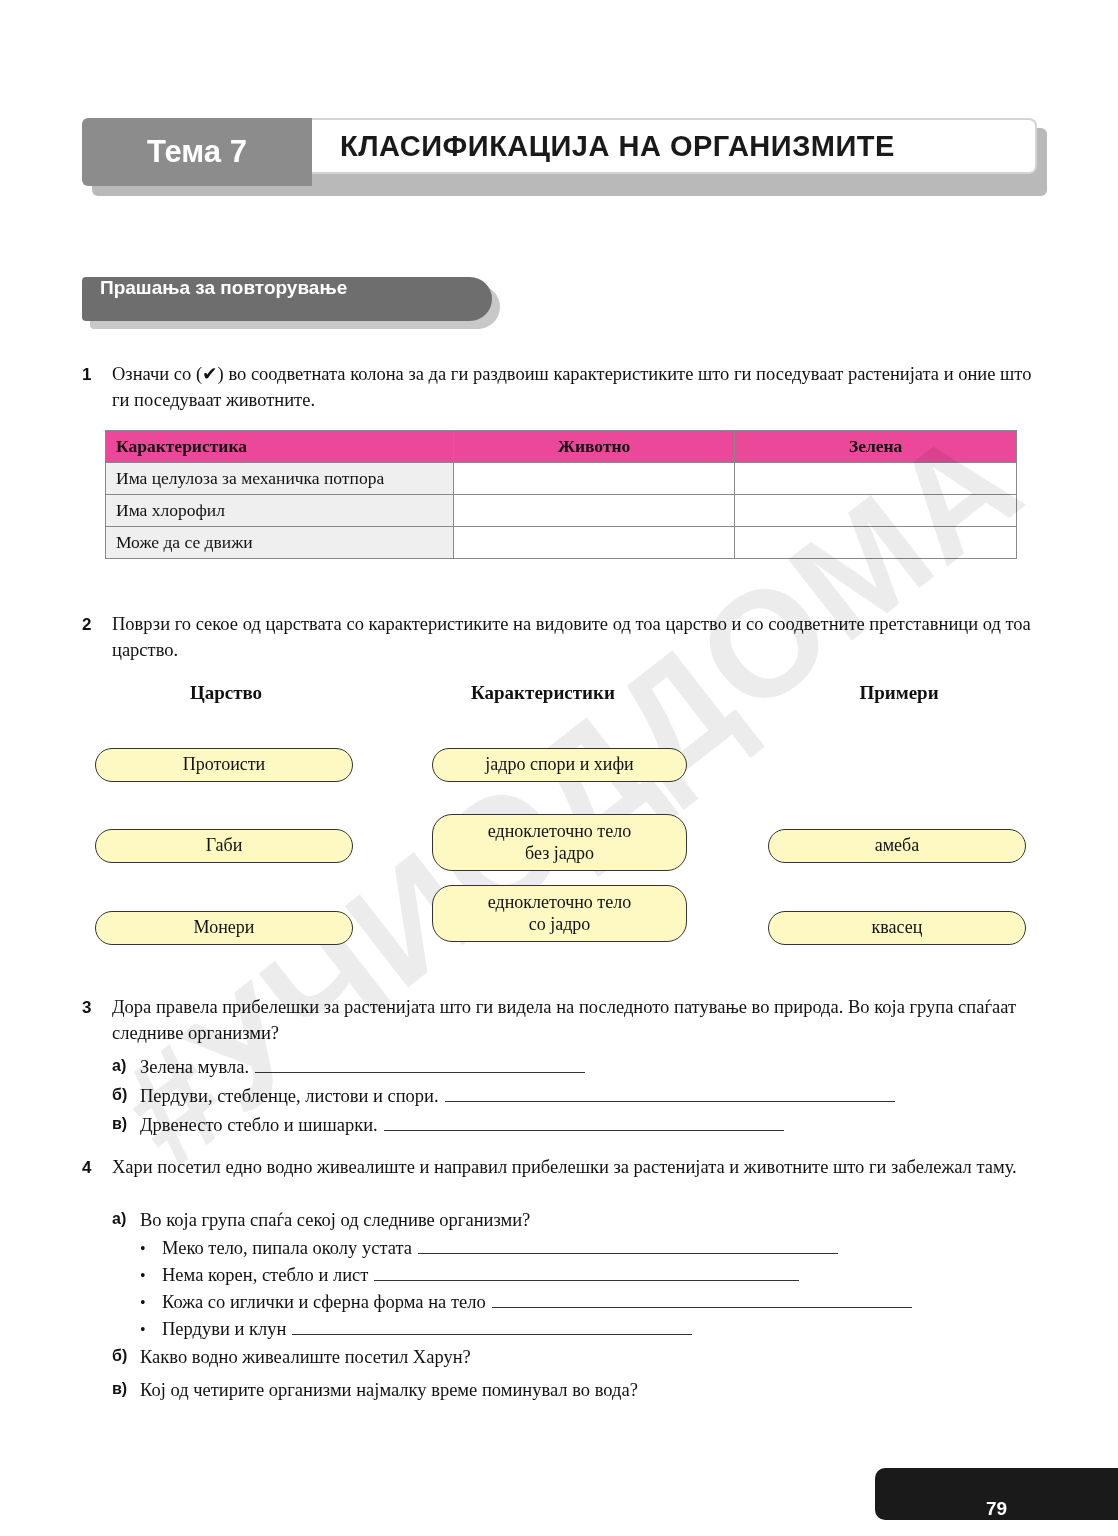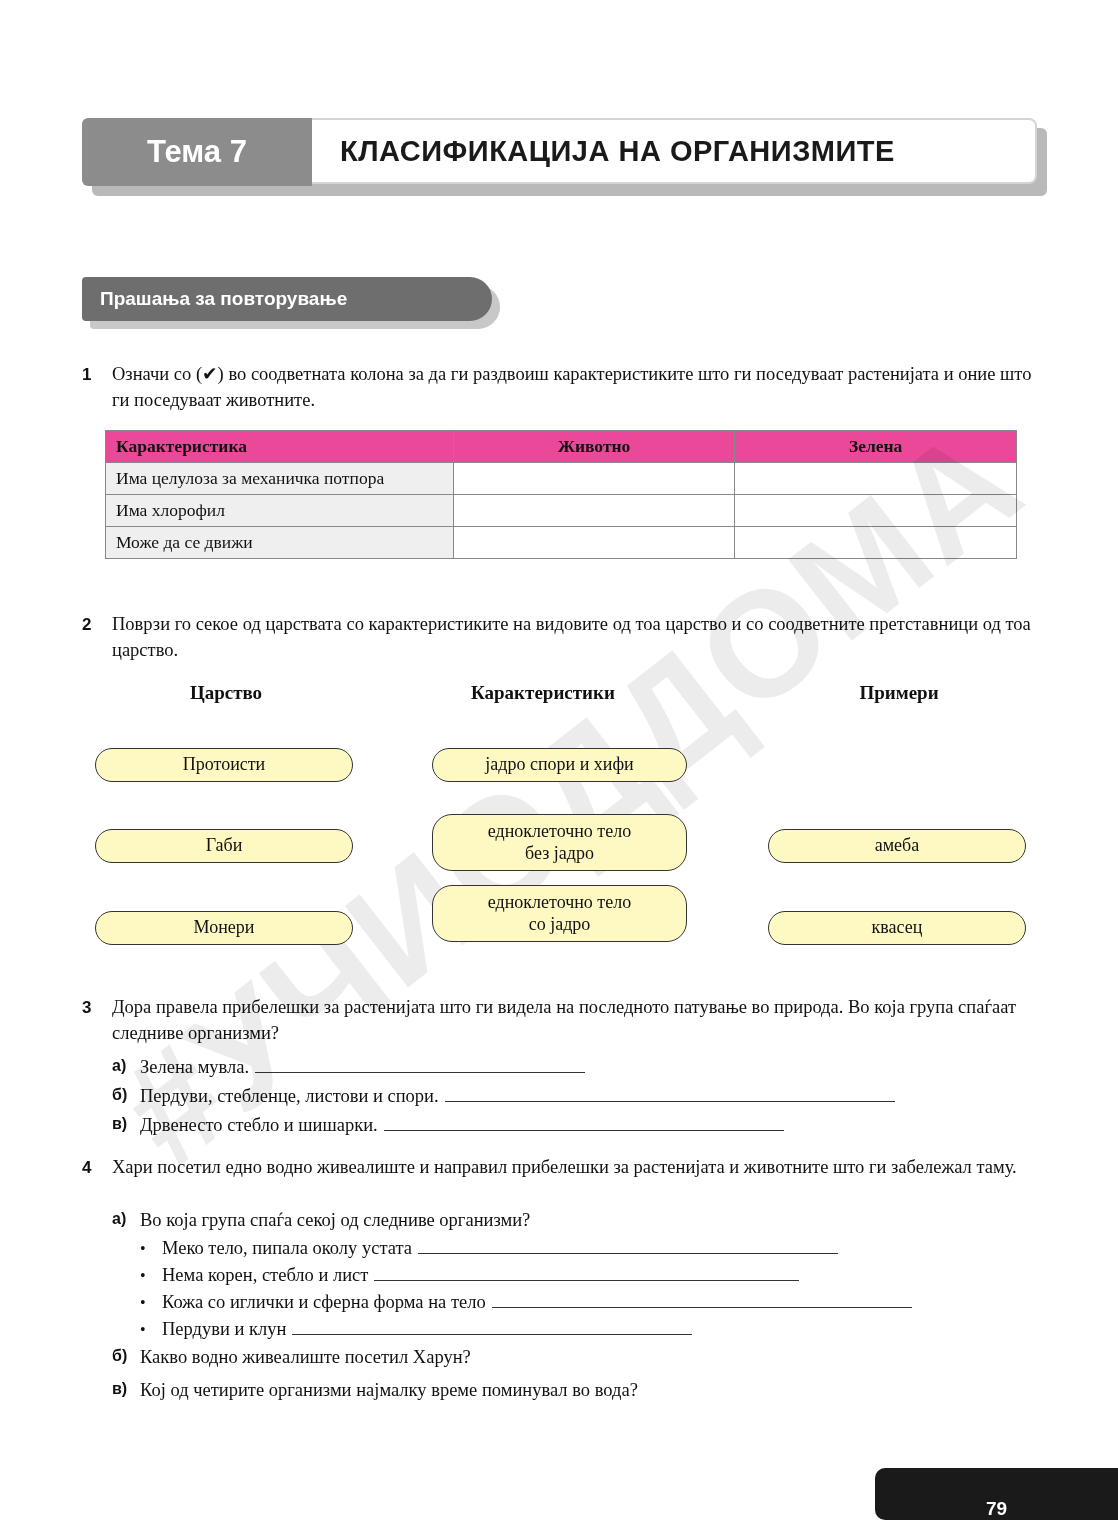--- a/index.html
+++ b/index.html
@@ -77,21 +77,21 @@
     font-family: "Liberation Sans", sans-serif;
     font-weight: 700;
     font-size: 31px;
     color: #ffffff;
   }
   .topbar-right {
     position: absolute;
     left: 230px;
     top: 0;
     width: 725px;
-    height: 66px;
+    height: 56px;
     background: #ffffff;
     border: 2px solid #d4d4d4;
     border-left: none;
     border-radius: 0 8px 8px 0;
     display: flex;
     align-items: center;
     padding-left: 28px;
   }
   .topbar-right span {
     font-family: "Liberation Sans", sans-serif;
@@ -113,21 +113,20 @@
   }
   .section-tab {
     position: absolute;
     left: 82px;
     top: 277px;
     width: 410px;
     height: 44px;
     background: #6e6e6e;
     border-radius: 4px 22px 22px 4px;
     display: flex;
-    align-items: center;
     padding-left: 18px;
     z-index: 2;
   }
   .section-tab span {
     font-family: "Liberation Sans", sans-serif;
     font-weight: 700;
     font-size: 19px;
     color: #ffffff;
   }
 

